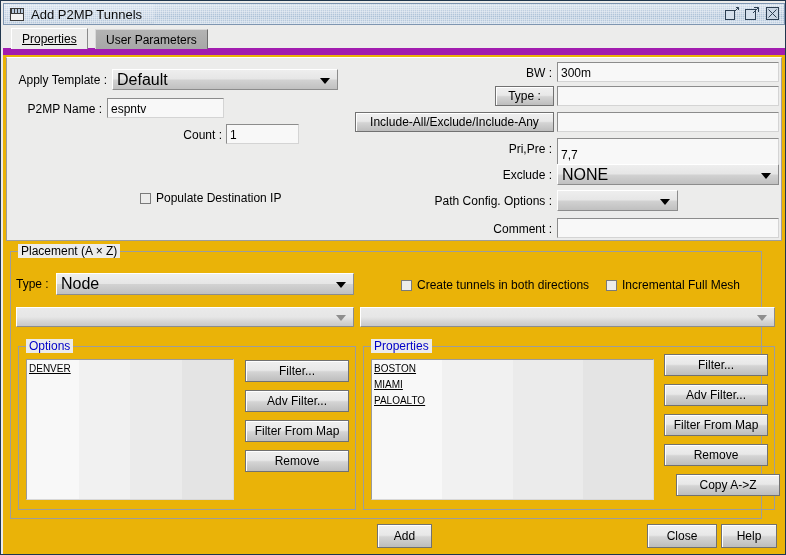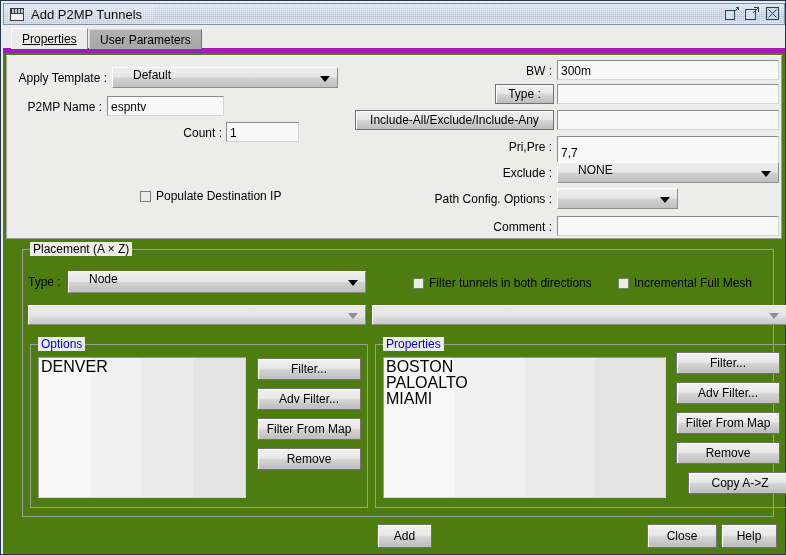--- a/index.html
+++ b/index.html
@@ -60,48 +60,48 @@
     position:absolute;top:2px;height:20px;box-sizing:border-box;
     display:flex;align-items:center;justify-content:center;
     font-size:12px;padding:0 10px;white-space:nowrap;
   }
   .tab.active{
     left:8px;background:#ececeb;
     border-left:1px solid #fff;border-top:1px solid #fff;border-right:1px solid #8a8a8a;
     top:1px;height:21px;z-index:3;text-decoration:underline;
   }
   .tab.inactive{
-    left:86px;background:linear-gradient(to bottom,#b3b3b3 0%,#a7a7a7 100%);
+    left:92px;background:linear-gradient(to bottom,#b3b3b3 0%,#a7a7a7 100%);
     border-left:1px solid #d8d8d8;border-top:1px solid #d8d8d8;border-right:1px solid #6d6d6d;
     z-index:2;
   }
   
   .content{
     position:absolute;left:2px;top:47px;width:782px;height:506px;
-    background:#4d7c0f;border-top:5px solid #a21caf;box-sizing:border-box;
+    background:#eab308;border-top:7px solid #a21caf;box-sizing:border-box;
   }
   .upper{
     position:absolute;left:3px;top:2px;width:776px;height:184px;
     border:1px solid #9d9d9d;border-top:1px solid #ffffff;
     background:#ececeb;box-sizing:border-box;
   }
   .lbl{position:absolute;font-size:12px;color:#000;white-space:nowrap;text-align:right;}
   
   .tfield{
     position:absolute;box-sizing:border-box;background:#f8f8f8;
     border:1px solid #8c8c8c;border-right-color:#d4d4d4;border-bottom-color:#d4d4d4;
     font-size:12px;color:#000;padding:1px 0 0 3px;line-height:normal;
     display:flex;align-items:center;overflow:hidden;white-space:nowrap;
   }
   
   .combo{
     position:absolute;box-sizing:border-box;
     background:linear-gradient(to bottom,#eeeeee 0%,#e6e6e6 48%,#d2d2d2 52%,#c0c0c0 100%);
     border:1px solid #8c8c8c;border-top-color:#ffffff;border-left-color:#ffffff;
-    display:flex;font-size:12px;padding-left:20px;color:#000;
+    display:flex;align-items:center;font-size:16px;padding-left:4px;color:#000;
   }
   .combo .arw{
     position:absolute;right:7px;top:50%;margin-top:-2px;
     width:0;height:0;border-left:5px solid transparent;border-right:5px solid transparent;
     border-top:6px solid #000;
   }
   .combo.disabled{color:#8a8a8a;
     background:linear-gradient(to bottom,#eaeaea 0%,#e6e6e6 50%,#d5d5d5 75%,#c8c8c8 100%);}
   .combo.disabled .arw{border-top-color:#8e8e8e;}
   
@@ -132,21 +132,21 @@
   .group > .gtitle.blue{color:#0000c8;}
   
   .listbox{
     position:absolute;box-sizing:border-box;
     border:1px solid #9a9a9a;border-right-color:#d8d8d8;border-bottom-color:#d8d8d8;
     overflow:hidden;background:#f7f7f7;
   }
   .listbox .bands{position:absolute;left:0;top:0;right:0;bottom:0;display:flex;}
   .listbox .bands i{display:block;height:100%;}
   .listbox .items{position:relative;z-index:2;padding:1px 0 0 2px;}
-  .listbox .items div{font-size:16px;line-height:16px;height:16px;white-space:nowrap;}
+  .listbox .items div{font-size:10px;line-height:16px;height:16px;white-space:nowrap;text-decoration:underline;}
   .bottombar{
     position:absolute;left:3px;bottom:3px;width:776px;height:34px;
   }
 </style>
 </head>
 <body>
 
 <div class="window">
 
   <div class="titlebar">
@@ -253,32 +253,32 @@
         <span></span>
         <span class="arw"></span>
       </div>
 
       <div class="lbl" style="left:420px;top:164px;width:125px;">Comment :</div>
       <div class="tfield" style="left:550px;top:160px;width:222px;height:20px;">
         <span></span>
       </div>
     </div>
 
-    <div class="group" style="left:7px;top:196px;width:752px;height:268px;margin-left:12px;">
+    <div class="group" style="left:7px;top:196px;width:752px;height:268px;">
       <div class="gtitle">Placement (A × Z)</div>
 
       <div class="lbl" style="left:5px;top:25px;width:40px;text-align:left;">Type :</div>
       <div class="combo" style="left:45px;top:21px;width:298px;height:22px;">
         <span>Node</span>
         <span class="arw"></span>
       </div>
 
       <div class="cbox" style="left:362px;top:26px;">
         <span class="box"></span>
-        <span>Filter tunnels in both directions</span>
+        <span>Create tunnels in both directions</span>
       </div>
       <div class="cbox" style="left:567px;top:26px;">
         <span class="box"></span>
         <span>Incremental Full Mesh</span>
       </div>
 
       <div class="combo disabled" style="left:5px;top:55px;width:338px;height:20px;">
         <span></span>
         <span class="arw"></span>
       </div>
@@ -322,22 +322,22 @@
         <div class="gtitle blue">Properties</div>
         <div class="listbox" style="left:7px;top:12px;width:283px;height:141px;">
           <div class="bands">
             <i style="width:25%;background:#f8f8f8"></i>
               <i style="width:25%;background:#f1f1f1"></i>
               <i style="width:25%;background:#ebebeb"></i>
               <i style="width:25%;background:#e4e4e4"></i>
           </div>
           <div class="items">
             <div>BOSTON</div>
+            <div>MIAMI</div>
             <div>PALOALTO</div>
-            <div>MIAMI</div>
           </div>
         </div>
         <div class="btn" style="left:300px;top:7px;width:104px;height:22px;">
             <span class="inner"></span>
             <span>Filter...</span>
           </div>
         <div class="btn" style="left:300px;top:37px;width:104px;height:22px;">
             <span class="inner"></span>
             <span>Adv Filter...</span>
           </div>

